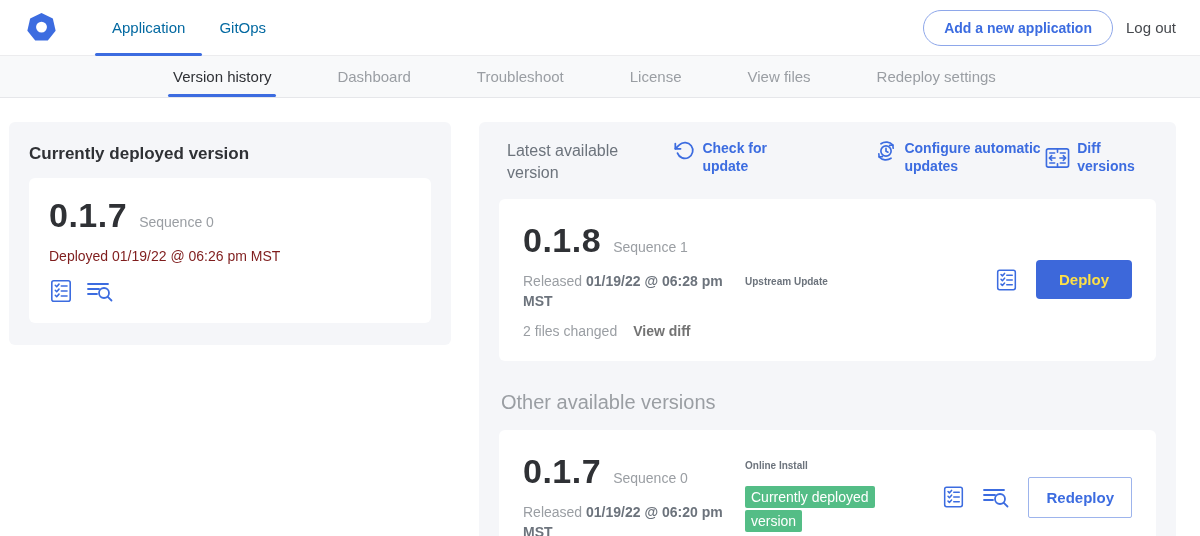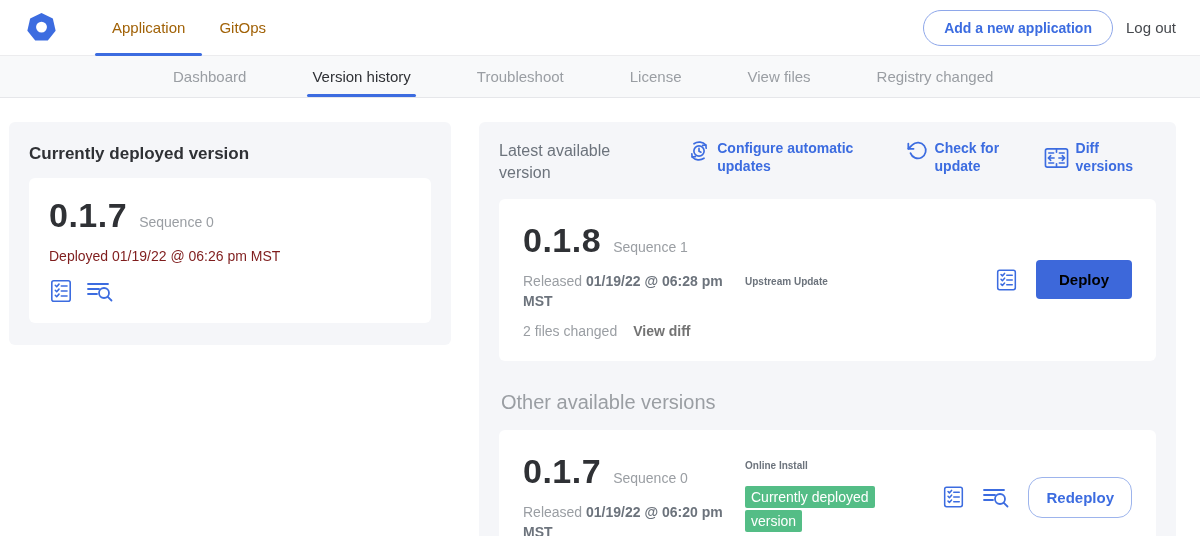--- a/index.html
+++ b/index.html
@@ -5,21 +5,21 @@
   * { margin:0; padding:0; box-sizing:border-box; }
   html,body { width:1200px; height:536px; background:#fff; overflow:hidden;
     font-family:"Liberation Sans", sans-serif; color:#323232; }
 
   
   .topnav { height:56px; display:flex; align-items:stretch; background:#fff;
     border-bottom:1px solid #ececee; padding:0 24px 0 26px; }
   .logo-wrap { display:flex; align-items:center; margin-right:38px; }
   .topnav-tabs { display:flex; align-items:stretch; }
   .top-tab { display:flex; align-items:center; padding:0 17px; font-size:15px;
-    color:#a16207; cursor:pointer; position:relative; }
+    color:#0369a1; cursor:pointer; position:relative; }
   .top-tab.active { font-weight:500; }
   .top-tab.active::after { content:""; position:absolute; left:0; right:0; bottom:-1px;
     height:3px; background:#3c6ce0; border-radius:2px; }
   .topnav-right { margin-left:auto; display:flex; align-items:center; gap:13px; }
   .pill-btn { border:1px solid #8ea7ea; color:#3c6ce0; background:#fff;
     border-radius:18px; padding:9px 20px; font-size:14px; font-weight:bold;
     font-family:inherit; cursor:pointer; }
   .logout { font-size:15px; color:#45484d; cursor:pointer; }
 
   
@@ -42,21 +42,21 @@
 
   .ver-row { display:flex; align-items:baseline; }
   .ver-num { font-size:34px; font-weight:bold; color:#2f3135; letter-spacing:.5px; }
   .ver-seq { font-size:14px; color:#9a9ea3; margin-left:12px; }
   .deployed-date { font-size:14px; color:#7f1d1d; margin-top:13px; }
   .icon-row { display:flex; align-items:center; gap:14px; margin-top:15px; }
   .blue-icon { color:#3c6ce0; display:inline-flex; cursor:pointer; }
 
   
   .right-panel { flex:1; padding:18px 20px 20px 20px; }
-  .rp-header { display:flex; align-items:flex-start; margin-bottom:16px; }
+  .rp-header { display:flex; align-items:flex-start; margin-bottom:16px;margin-left:8px; }
   .rp-title { font-size:16px; color:#6c737c; line-height:1.35; width:128px; }
   .rp-action { display:flex; align-items:flex-start; gap:7px; color:#3c6ce0;
     font-size:14px; font-weight:600; line-height:1.25; cursor:pointer; }
   .rp-action .txt { max-width:150px; }
   .act-check { margin-left:46px; }
   .act-config { margin-left:66px; }
   .act-diff { margin-left:auto; align-items:center; }
 
   .version-card { padding:22px 24px; display:flex; align-items:stretch; }
   .vc-left { width:222px; flex-shrink:0; }
@@ -67,25 +67,25 @@
   .view-diff { color:#737373; font-weight:600; margin-left:16px; cursor:pointer; }
   .vc-mid { flex:1; }
   .vc-mid.centered { align-self:center; }
   .source-label { font-size:10px; font-weight:600; color:#6c737c; }
   .badge-wrap { max-width:148px; margin-top:12px; line-height:24px; }
   .green-badge { display:inline; background:#54bd86; color:#fff; font-size:14px;
     padding:3px 6px; border-radius:2px; -webkit-box-decoration-break:clone;
     box-decoration-break:clone; }
   .vc-right { display:flex; align-items:center; gap:18px; align-self:center;
     margin-left:12px; }
-  .deploy-btn { background:#3d68da; color:#000000; border:none; border-radius:4px;
+  .deploy-btn { background:#3d68da; color:#fde047; border:none; border-radius:4px;
     padding:11px 23px; font-size:15px; font-weight:bold; font-family:inherit;
     cursor:pointer; }
   .redeploy-btn { background:#fff; color:#3c6ce0; border:1px solid #9db4ec;
-    border-radius:14px; padding:11px 17px; font-size:15px; font-weight:bold;
+    border-radius:2px; padding:11px 17px; font-size:15px; font-weight:bold;
     font-family:inherit; cursor:pointer; }
   .other-title { font-size:20px; color:#9a9ea3; margin:30px 0 16px 2px; }
   .latest-card { min-height:134px; }
   .other-mid { padding-top:3px; }
 </style>
 </head>
 <body>
 
 <header class="topnav">
   <div class="logo-wrap">
@@ -98,26 +98,26 @@
     <div class="top-tab active">Application</div>
     <div class="top-tab">GitOps</div>
   </nav>
   <div class="topnav-right">
     <button class="pill-btn">Add a new application</button>
     <span class="logout">Log out</span>
   </div>
 </header>
 
 <nav class="subnav">
+  <div class="sub-tab active">Version history</div>
   <div class="sub-tab">Dashboard</div>
-  <div class="sub-tab active">Version history</div>
   <div class="sub-tab">Troubleshoot</div>
   <div class="sub-tab">License</div>
   <div class="sub-tab">View files</div>
-  <div class="sub-tab">Registry changed</div>
+  <div class="sub-tab">Redeploy settings</div>
 </nav>
 
 <main class="main">
 
   <section class="panel left-panel">
     <h2>Currently deployed version</h2>
     <div class="white-card deployed-card">
       <div class="ver-row">
         <span class="ver-num">0.1.7</span>
         <span class="ver-seq">Sequence 0</span>
@@ -146,42 +146,42 @@
         </span>
       </div>
     </div>
   </section>
 
   <section class="panel right-panel">
 
     <div class="rp-header">
       <div class="rp-title">Latest available version</div>
 
+      <div class="rp-action act-check">
+        <span class="blue-icon">
+          <svg width="21" height="21" viewBox="0 0 24 24" fill="none" stroke="currentColor" stroke-width="2" stroke-linecap="round" stroke-linejoin="round">
+            <polyline points="1.5 4 1.5 10 7.5 10"></polyline>
+            <path d="M4 15a9 9 0 1 0 2.1-9.4L1.5 10"></path>
+          </svg>
+        </span>
+        <span class="txt">Check for update</span>
+      </div>
+
       <div class="rp-action act-config">
         <span class="blue-icon">
           <svg width="22" height="22" viewBox="0 0 24 24" fill="none" stroke="currentColor" stroke-width="1.8" stroke-linecap="round" stroke-linejoin="round">
             <circle cx="12" cy="12" r="5.6"></circle>
             <polyline points="12 9.2 12 12.2 14.2 13.3"></polyline>
             <path d="M19.5 5.5a10 10 0 0 0-13-1.4"></path>
               <polyline points="19.8 9 19.5 5.5 16 5.8"></polyline>
             <path d="M4.5 18.5a10 10 0 0 0 13 1.4"></path>
               <polyline points="4.2 15 4.5 18.5 8 18.2"></polyline>
           </svg>
         </span>
         <span class="txt">Configure automatic updates</span>
-      </div>
-
-      <div class="rp-action act-check">
-        <span class="blue-icon">
-          <svg width="21" height="21" viewBox="0 0 24 24" fill="none" stroke="currentColor" stroke-width="2" stroke-linecap="round" stroke-linejoin="round">
-            <polyline points="1.5 4 1.5 10 7.5 10"></polyline>
-            <path d="M4 15a9 9 0 1 0 2.1-9.4L1.5 10"></path>
-          </svg>
-        </span>
-        <span class="txt">Check for update</span>
       </div>
 
       <div class="rp-action act-diff">
         <span class="blue-icon">
           <svg width="25" height="22" viewBox="0 0 26 22" fill="none" stroke="currentColor" stroke-width="1.7" stroke-linecap="round" stroke-linejoin="round">
             <rect x="1.5" y="1.5" width="23" height="19" rx="2"></rect>
             <line x1="13" y1="1.5" x2="13" y2="5"></line>
               <line x1="13" y1="17" x2="13" y2="20.5"></line>
             <line x1="5" y1="5.8" x2="10" y2="5.8"></line>
               <line x1="16" y1="5.8" x2="21" y2="5.8"></line>

